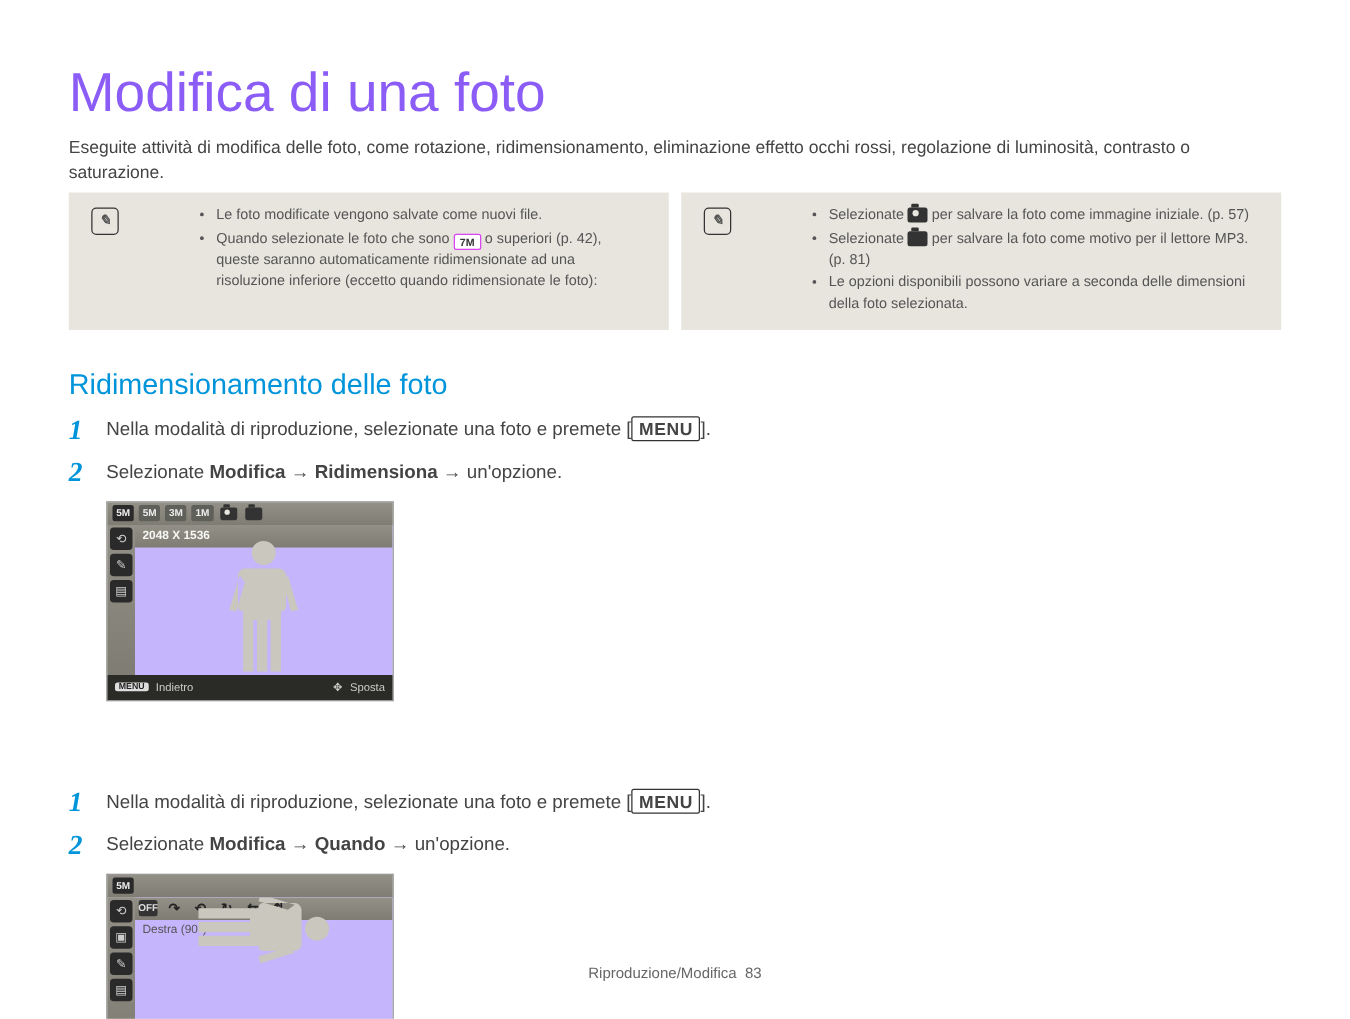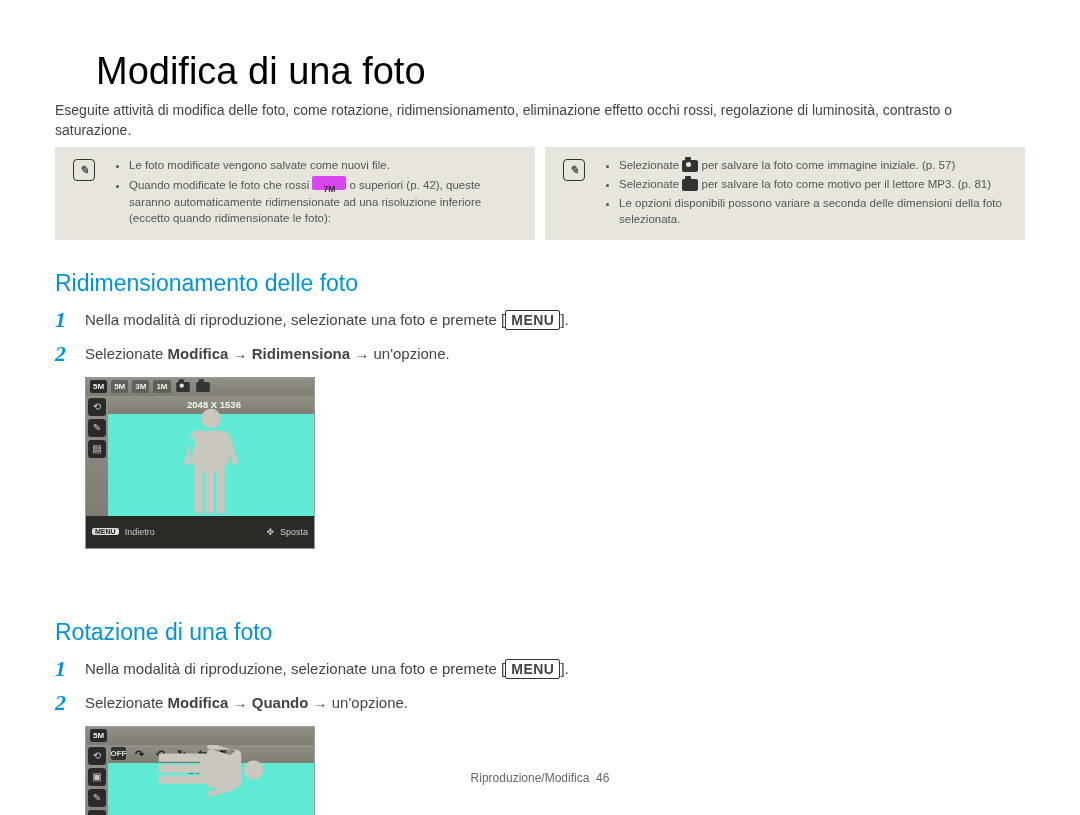--- a/index.html
+++ b/index.html
@@ -6,25 +6,24 @@
   body {
     width: 1080px;
     height: 815px;
     background: #fff;
     font-family: Arial, Helvetica, sans-serif;
     color: #333;
     padding: 50px 55px 30px 55px;
     position: relative;
   }
   .page-title {
-    color: #000000;
-    font-size: 38px;
+    color: #8b5cf6;
+    font-size: 44px;
     font-weight: 300;
     margin-bottom: 8px;
-    margin-left: 41px;
   }
   .intro {
     font-size: 14px;
     line-height: 1.4;
     margin-bottom: 7px;
     color: #444;
   }
   .note-row {
     display: flex;
     gap: 10px;
@@ -50,35 +49,35 @@
     border: 1.5px solid #333;
     border-radius: 4px;
     display: flex;
     align-items: center;
     justify-content: center;
     font-weight: bold;
     font-style: italic;
     font-family: Georgia, serif;
   }
   .note-box ul { list-style: disc; padding-left: 14px; }
-  .note-box li { margin-bottom: 2px; }
+  .note-box li { margin-bottom: 2px; margin-left: 44px; }
   .sub-list { list-style: none; padding-left: 8px; margin-top: 2px;}
   .sub-list li::before { content: "- "; }
   .ico-inline {
     display: inline-block;
     vertical-align: -3px;
     padding: 0 4px;
     height: 13px;
     line-height: 13px;
     border-radius: 2px;
     background: #333;
     color: #fff;
     font-size: 8.5px;
     font-weight: bold;
-    border: 7px solid #d946ef;
+    border: 1px solid #d946ef;
   }
   .ico-inline.inverse { background: #fff; color: #333; }
   .ico-inline.round { border-radius: 7px; }
   .ico-cam {
     display: inline-block;
     vertical-align: -3px;
     width: 16px; height: 12px;
     background: #333; border-radius: 2px; position: relative;
   }
   .ico-cam::before { content:""; position:absolute; top:-3px; left:3px; width:6px; height:3px; background:#333; border-radius:1px 1px 0 0;}
@@ -174,24 +173,23 @@
   .side-ico {
     width: 18px; height: 18px;
     background: #2a2a2a;
     border-radius: 3px;
     color: #ccc;
     font-size: 10px;
     display: flex; align-items: center; justify-content: center;
   }
   .cam-main {
     flex: 1;
-    background: #5eead4;
+    background: #c4b5fd;
     position: relative;
     overflow: hidden;
-    text-align: center;
   }
   .silhouette {
     position: absolute;
     bottom: 0;
     left: 50%;
     transform: translateX(-50%);
     width: 75px;
     height: 110px;
   }
   .silhouette.rotated {
@@ -206,21 +204,21 @@
     left:0; right:0;
     height: 18px;
     background: linear-gradient(#929087,#7e7c73);
     font-size: 9.5px;
     color: #f8f8f4;
     line-height: 18px;
     padding-left: 6px;
     font-weight: bold;
   }
   .cam-footer {
-    height: 32px;
+    height: 20px;
     background: #2a2a26;
     color: #ccc;
     font-size: 9px;
     display: flex;
     align-items: center;
     gap: 6px;
     padding: 0 6px;
   }
   .cam-footer .tag {
     background: #ddd;
@@ -248,21 +246,21 @@
 
 <h1 class="page-title">Modifica di una foto</h1>
 <p class="intro">Eseguite attività di modifica delle foto, come rotazione, ridimensionamento, eliminazione effetto occhi rossi, regolazione di luminosità, contrasto o saturazione.</p>
 
 <div class="note-row">
   <div class="note-box">
     <div class="note-icon">✎</div>
     <ul>
       <li>Le foto modificate vengono salvate come nuovi file.</li>
       <li>
-        <span>Quando modificate le foto che rossi </span><span class="ico-inline inverse">7M</span><span> o superiori (p. 42), queste saranno automaticamente ridimensionate ad una risoluzione inferiore (eccetto quando ridimensionate le foto):</span>
+        <span>Quando selezionate le foto che sono </span><span class="ico-inline inverse">7M</span><span> o superiori (p. 42), queste saranno automaticamente ridimensionate ad una risoluzione inferiore (eccetto quando ridimensionate le foto):</span>
       </li>
     </ul>
   </div>
   <div class="note-box">
     <div class="note-icon">✎</div>
     <ul>
       <li><span>Selezionate </span><span class="ico-cam person"></span><span> per salvare la foto come immagine iniziale. (p. 57)</span></li>
       <li><span>Selezionate </span><span class="ico-cam"></span><span> per salvare la foto come motivo per il lettore MP3. (p. 81)</span></li>
       <li>Le opzioni disponibili possono variare a seconda delle dimensioni della foto selezionata.</li>
     </ul>
@@ -314,21 +312,20 @@
         <span class="tag">MENU</span>
         <span>Indietro</span>
         <span style="flex:1"></span>
         <span>✥</span>
         <span>Sposta</span>
       </div>
     </div>
   </div>
 
   <div class="col col-right">
-    <h2 class="section-title">Rotazione di una foto</h2>
 
     <div class="step">
       <div class="step-num">1</div>
       <div class="step-text">
         <span>Nella modalità di riproduzione, selezionate una foto e premete [</span><span class="menu-chip">MENU</span><span>].</span>
       </div>
     </div>
 
     <div class="step">
       <div class="step-num">2</div>
@@ -368,14 +365,14 @@
         <span>Indietro</span>
         <span style="flex:1"></span>
         <span>✥</span>
         <span>Sposta</span>
       </div>
     </div>
   </div>
 </div>
 
 <div class="page-footer">
-  <span>Riproduzione/Modifica</span>&nbsp;&nbsp;<span>46</span>
+  <span>Riproduzione/Modifica</span>&nbsp;&nbsp;<span>83</span>
 </div>
 
 </body></html>

